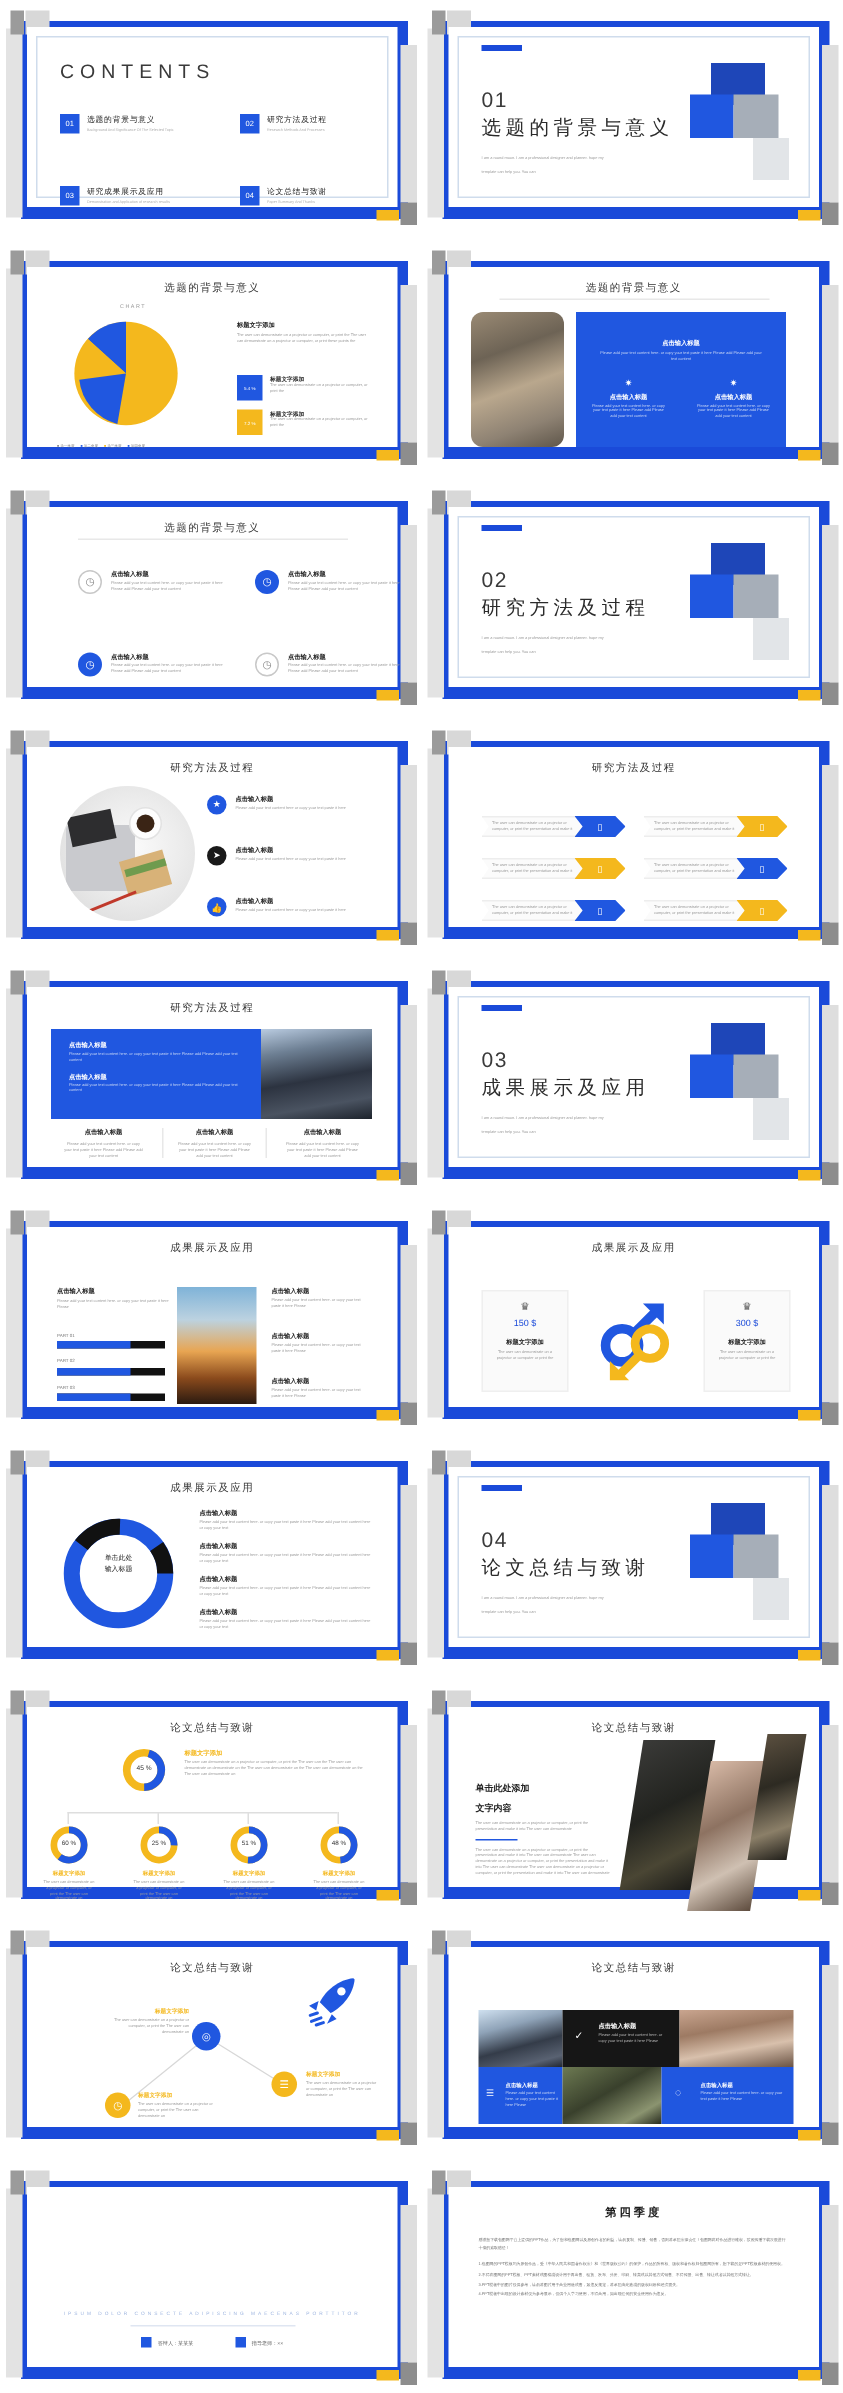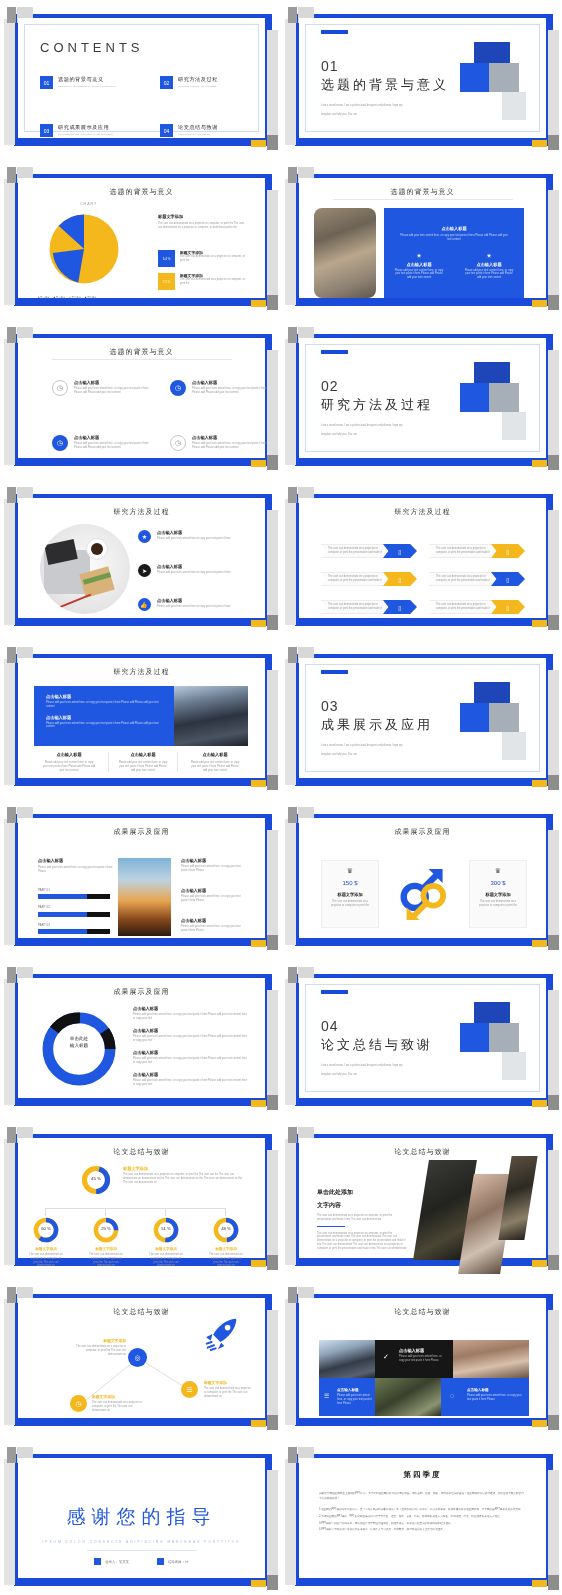--- a/index.html
+++ b/index.html
@@ -802,21 +802,20 @@
     <div class="frame-gray-c"></div>
   </div>
 
   <div class="slide-cell">
     <div class="frame-blue"></div>
     <div class="frame-side"></div>
     <div class="frame-gray-a"></div>
     <div class="frame-gray-b"></div>
     <div class="frame-gray-d"></div>
     <div class="page">
-      <div class="center-abs" style="left:0;top:46px;width:100%;text-align:center;font-size:19px;color:#2057e0;letter-spacing:6px">感谢您的指导</div>
       <div class="center-abs" style="left:0;top:82px;width:100%;text-align:center;font-size:3.2px;color:#9fb6e0;letter-spacing:2px">IPSUM DOLOR CONSECTE ADIPISCING MAECENAS PORTTITOR</div>
       <div class="center-abs" style="left:50%;top:92px;transform:translateX(-50%);width:110px;height:1px;background:#dfe6f2"></div>
       <div class="center-abs" style="left:0;top:100px;width:100%;display:flex;justify-content:center;gap:28px">
         <div style="display:flex;align-items:center;gap:4px">
           <span style="width:7px;height:7px;background:#2057e0;display:inline-block"></span>
           <span style="font-size:3.4px;color:#6a6a6a">答辩人：某某某</span>
         </div>
         <div style="display:flex;align-items:center;gap:4px">
           <span style="width:7px;height:7px;background:#2057e0;display:inline-block"></span>
           <span style="font-size:3.4px;color:#6a6a6a">指导老师：××</span>

